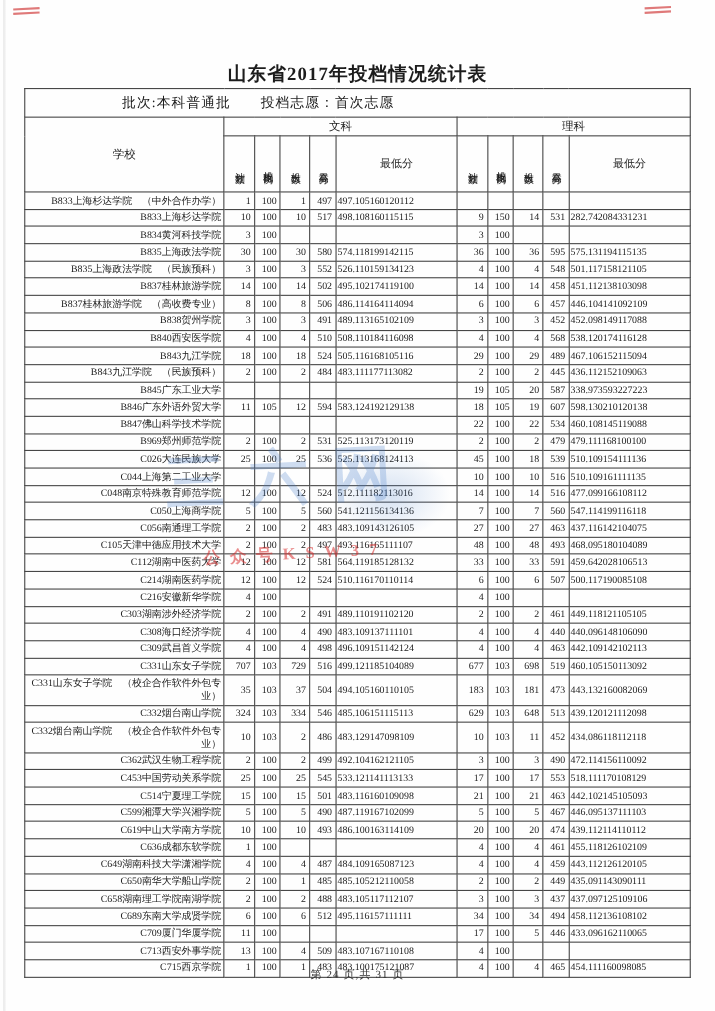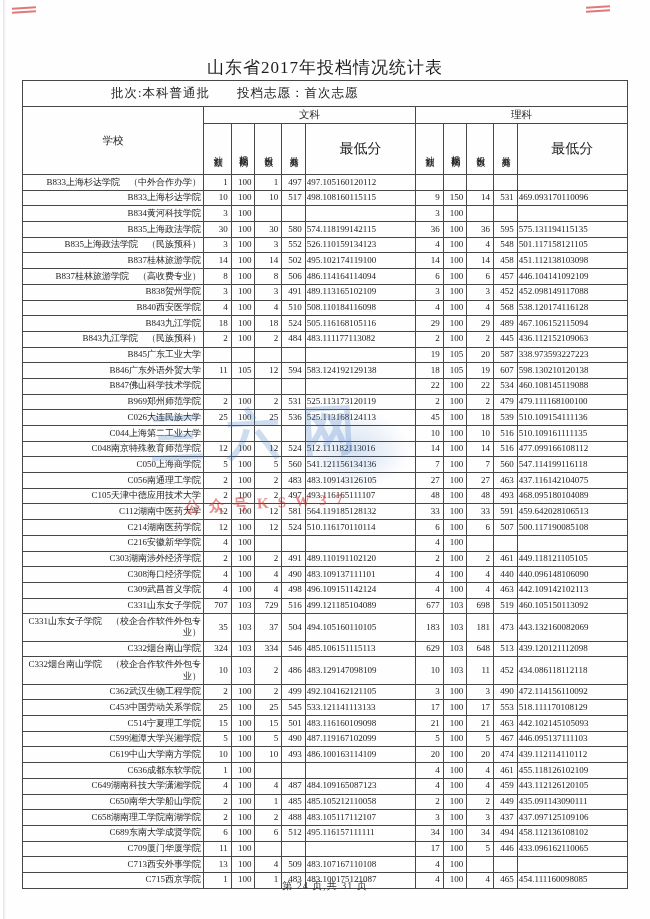--- a/index.html
+++ b/index.html
@@ -9,33 +9,33 @@
     font-family:"Liberation Serif","DejaVu Serif",serif; color:#1c1c1c;
   }
   .scan-edge { position:absolute; left:3px; top:0; width:3px; height:100%;
     background:linear-gradient(to right, rgba(0,0,0,0.10), rgba(0,0,0,0)); }
   .red-mark { position:absolute; width:24px; height:9px; opacity:.65; }
   .red-mark i { display:block; height:2px; background:#cf3333; margin-top:2px; transform:rotate(-3deg); }
   .red-mark.tl { left:12px; top:5px; }
   .red-mark.tr { left:586px; top:4px; }
 
   .title { position:absolute; top:56px; left:0; width:100%;
-    text-align:center; font-size:17px; font-weight:normal; letter-spacing:1px; }
+    text-align:center; font-size:17px; font-weight:bold; letter-spacing:1px; }
 
   .table-wrap { position:absolute; left:22px; top:80px; width:606px; }
   table { border-collapse:collapse; width:100%; table-layout:fixed; }
   th, td { border:1px solid #474747; font-weight:normal; overflow:hidden; }
 
   .batch-row td { font-size:12.5px; text-align:left; padding:4px 0 4px 88px; letter-spacing:1px;margin-top:32px; }
   .group-row th { font-size:10.5px; padding:1px 0; }
   .school-th { font-size:10.5px; text-align:center;margin-top:32px; }
   .sub-row th { height:50px; font-size:9px; text-align:center; vertical-align:middle; padding:0; }
   .vtext { writing-mode:vertical-rl; text-orientation:upright; display:inline-block;
     line-height:1.05; letter-spacing:1px; }
-  .htext { font-size:14px;text-align:right; }
+  .htext { font-size:10px;text-align:right; }
 
   tbody td { font-size:9px; line-height:1.3; padding:1.5px 2px; vertical-align:middle; }
   .c-school { text-align:right; padding-left:2px; }
   .c-num { text-align:right; padding-right:3px; font-family:"Liberation Serif","DejaVu Serif",serif; }
   .c-min { text-align:left; padding-left:1px; letter-spacing:0; }
 
   .footer { position:absolute; bottom:26px; left:0; width:100%;
     text-align:center; font-size:10px; letter-spacing:1px; color:#333; }
 
   .wm-blue { position:absolute; top:398px; left:150px; font-size:54px; font-weight:bold;
@@ -120,21 +120,21 @@
             <td class="c-school">B833上海杉达学院</td>
             <td class="c-num">10</td>
             <td class="c-num">100</td>
             <td class="c-num">10</td>
             <td class="c-num">517</td>
             <td class="c-min">498.108160115115</td>
             <td class="c-num">9</td>
             <td class="c-num">150</td>
             <td class="c-num">14</td>
             <td class="c-num">531</td>
-            <td class="c-min">469.093170110096</td>
+            <td class="c-min">282.742084331231</td>
           </tr>
           <tr>
             <td class="c-school">B834黄河科技学院</td>
             <td class="c-num">3</td>
             <td class="c-num">100</td>
             <td class="c-num"></td>
             <td class="c-num"></td>
             <td class="c-min"></td>
             <td class="c-num">3</td>
             <td class="c-num">100</td>

